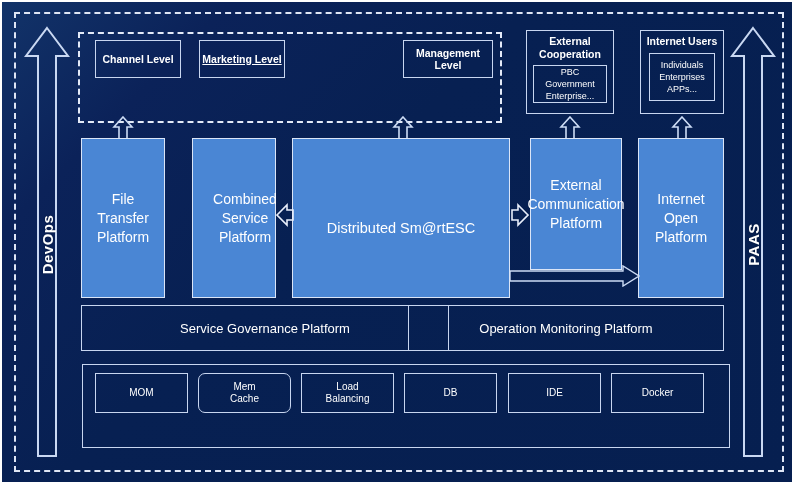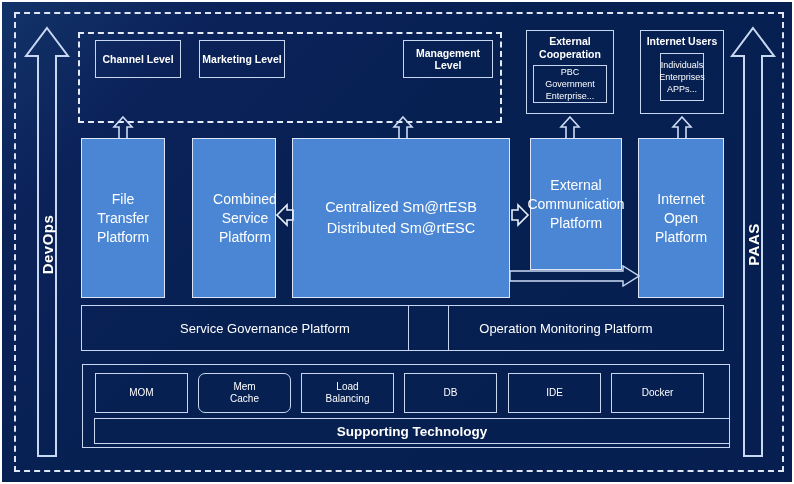--- a/index.html
+++ b/index.html
@@ -192,32 +192,32 @@
   <div class="side-arrow" style="left:728px; top:24px;">
     <svg width="46" height="432" viewBox="0 0 46 432">
       <polygon points="23,2 44,30 32,30 32,430 14,430 14,30 2,30" fill="none" stroke="#c9d8f2" stroke-width="2"></polygon>
     </svg>
     <div class="side-arrow-label" style="left:-15px; top:210px; width:76px; text-align:center; transform:rotate(-90deg);">PAAS</div>
   </div>
 
   <div id="consumer-band"></div>
 
   <div class="level-box" style="left:93px; width:86px;">Channel Level</div>
-  <div class="level-box" style="left:197px; width:86px;">Marketing Level</div>
+  <div class="level-box" style="left:197px; width:86px;text-decoration:underline;">Marketing Level</div>
   <div class="level-box" style="left:401px; width:90px;">Management Level</div>
 
   <div class="ext-box" style="left:524px; top:28px; width:88px; height:84px;">
     <div class="ext-title">External</div>
     <div class="ext-title" style="padding-top:0;">Cooperation</div>
     <div class="ext-inner" style="width:74px; height:38px; margin-top:4px;">PBC Government Enterprise...</div>
   </div>
 
   <div class="ext-box" style="left:638px; top:28px; width:84px; height:84px;">
     <div class="ext-title">Internet Users</div>
-    <div class="ext-inner" style="width:44px; height:48px; margin-top:5px;">Individuals Enterprises APPs...</div>
+    <div class="ext-inner" style="width:66px; height:48px; margin-top:5px;">Individuals Enterprises APPs...</div>
   </div>
 
   <div class="up-arrow" style="left:110px; top:114px;">
     <svg width="22" height="24" viewBox="0 0 22 24">
         <polygon points="11,1 20,11 15,11 15,23 7,23 7,11 2,11" fill="none" stroke="#cddcf5" stroke-width="1.6"></polygon>
       </svg>
   </div>
   <div class="up-arrow" style="left:390px; top:114px;">
     <svg width="22" height="24" viewBox="0 0 22 24">
         <polygon points="11,1 20,11 15,11 15,23 7,23 7,11 2,11" fill="none" stroke="#cddcf5" stroke-width="1.6"></polygon>
@@ -245,21 +245,21 @@
   <div class="platform" style="left:190px; top:136px; width:84px; height:160px;padding-left:22px;">
     <div>
       <span>Combined</span><br>
       <span>Service</span><br>
       <span>Platform</span>
     </div>
   </div>
 
   <div class="platform center" style="left:290px; top:136px; width:218px; height:160px;">
     <div>
-      <span>Centralized Sm@rtESB</span><br>
+      <br>
       <span>Distributed Sm@rtESC</span><br>
     </div>
   </div>
 
   <div class="platform" style="left:528px; top:136px; width:92px; height:132px;">
     <div>
       <span>External</span><br>
       <span>Communication</span><br>
       <span>Platform</span>
     </div>
@@ -322,15 +322,14 @@
     <div>
       <span>IDE</span>
     </div>
   </div>
   <div class="tech-box" style="left:609px; width:93px;">
     <div>
       <span>Docker</span>
     </div>
   </div>
 
-  <div id="support-bar">Supporting Technology</div>
 
 </div>
 
 </body></html>

